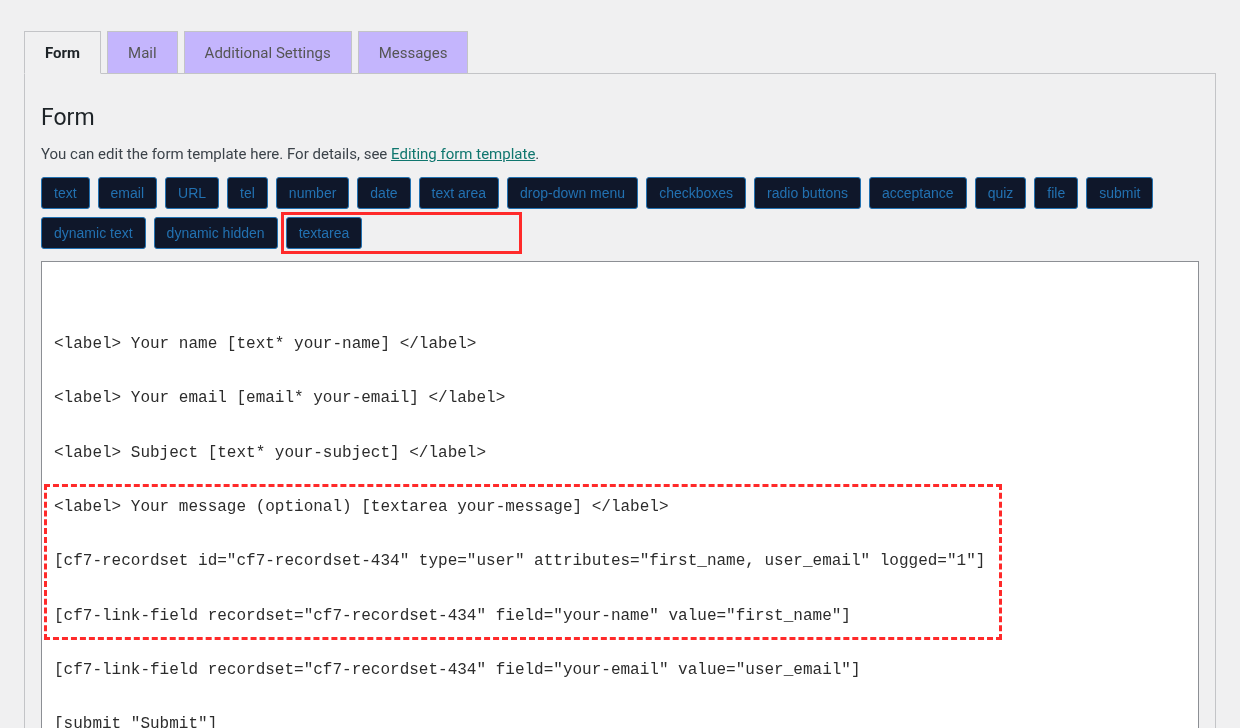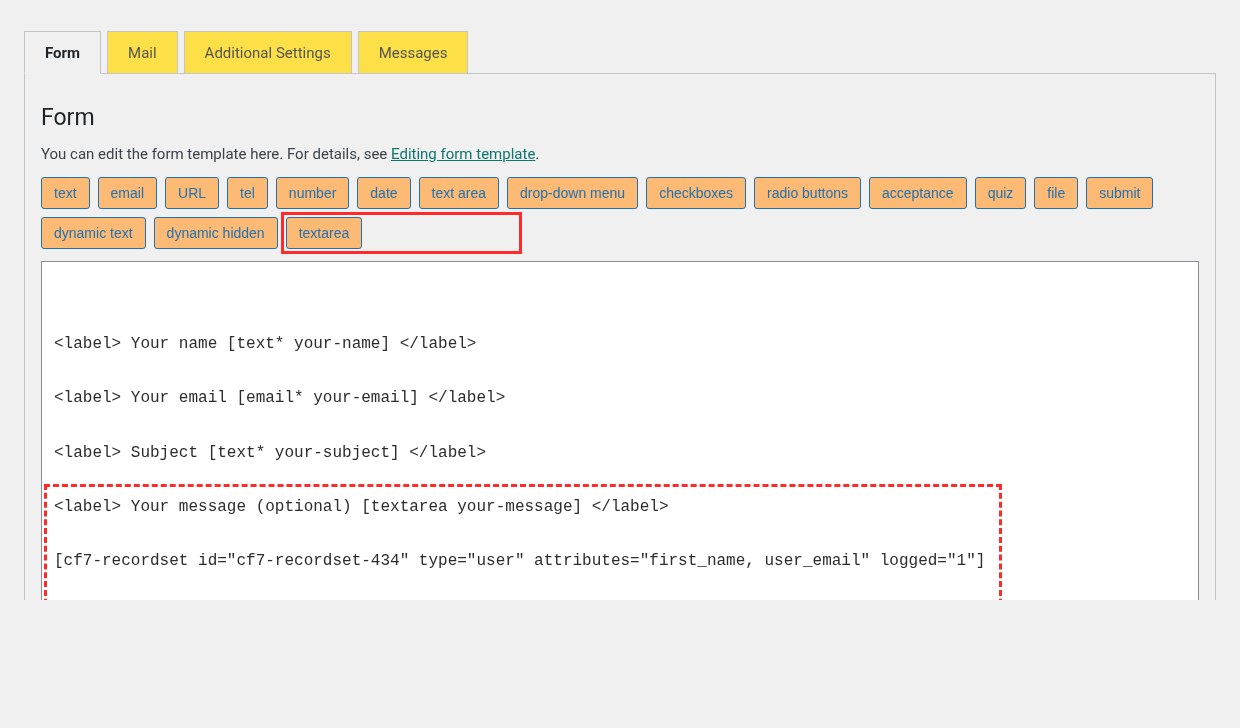--- a/index.html
+++ b/index.html
@@ -4,35 +4,35 @@
 <style>
 html, body { margin:0; padding:0; }
 body {
   background:#f0f0f1;
   font-family:-apple-system,BlinkMacSystemFont,"Segoe UI",Roboto,Oxygen,Ubuntu,sans-serif;
   color:#3c434a;
   font-size:14px;
 }
 .wrap {
   width:1240px;
-  height:600px;
+  height:728px;
   box-sizing:border-box;
   padding:30px 24px;
   position:relative;
 }
 .tabs {
   display:flex;
   gap:0;
   margin-left:0;
 }
 .tab {
   padding:12px 20px 11px 20px;
   font-size:15px;
   color:#555;
-  background:#fde047;
+  background:#c4b5fd;
   border:1px solid #c3c4c7;
   margin-right:6px;
   cursor:pointer;
   position:relative;
   top:1px;
 }
 .tab.active {
   background:#f0f0f1;
   font-weight:700;
   color:#1d2327;
@@ -62,21 +62,21 @@
 .tagbar {
   display:flex;
   flex-wrap:wrap;
   gap:8px;
   margin-bottom:12px;
   position:relative;
 }
 .tagbtn {
   border:1px solid #2271b1;
   color:#2271b1;
-  background:#fdba74;
+  background:#0f172a;
   border-radius:3px;
   padding:6px 12px;
   font-size:14px;
   line-height:1.3;
   cursor:pointer;
   white-space:nowrap;
 }
 .highlight-box {
   position:absolute;
   border:3px solid #ff2a2a;

